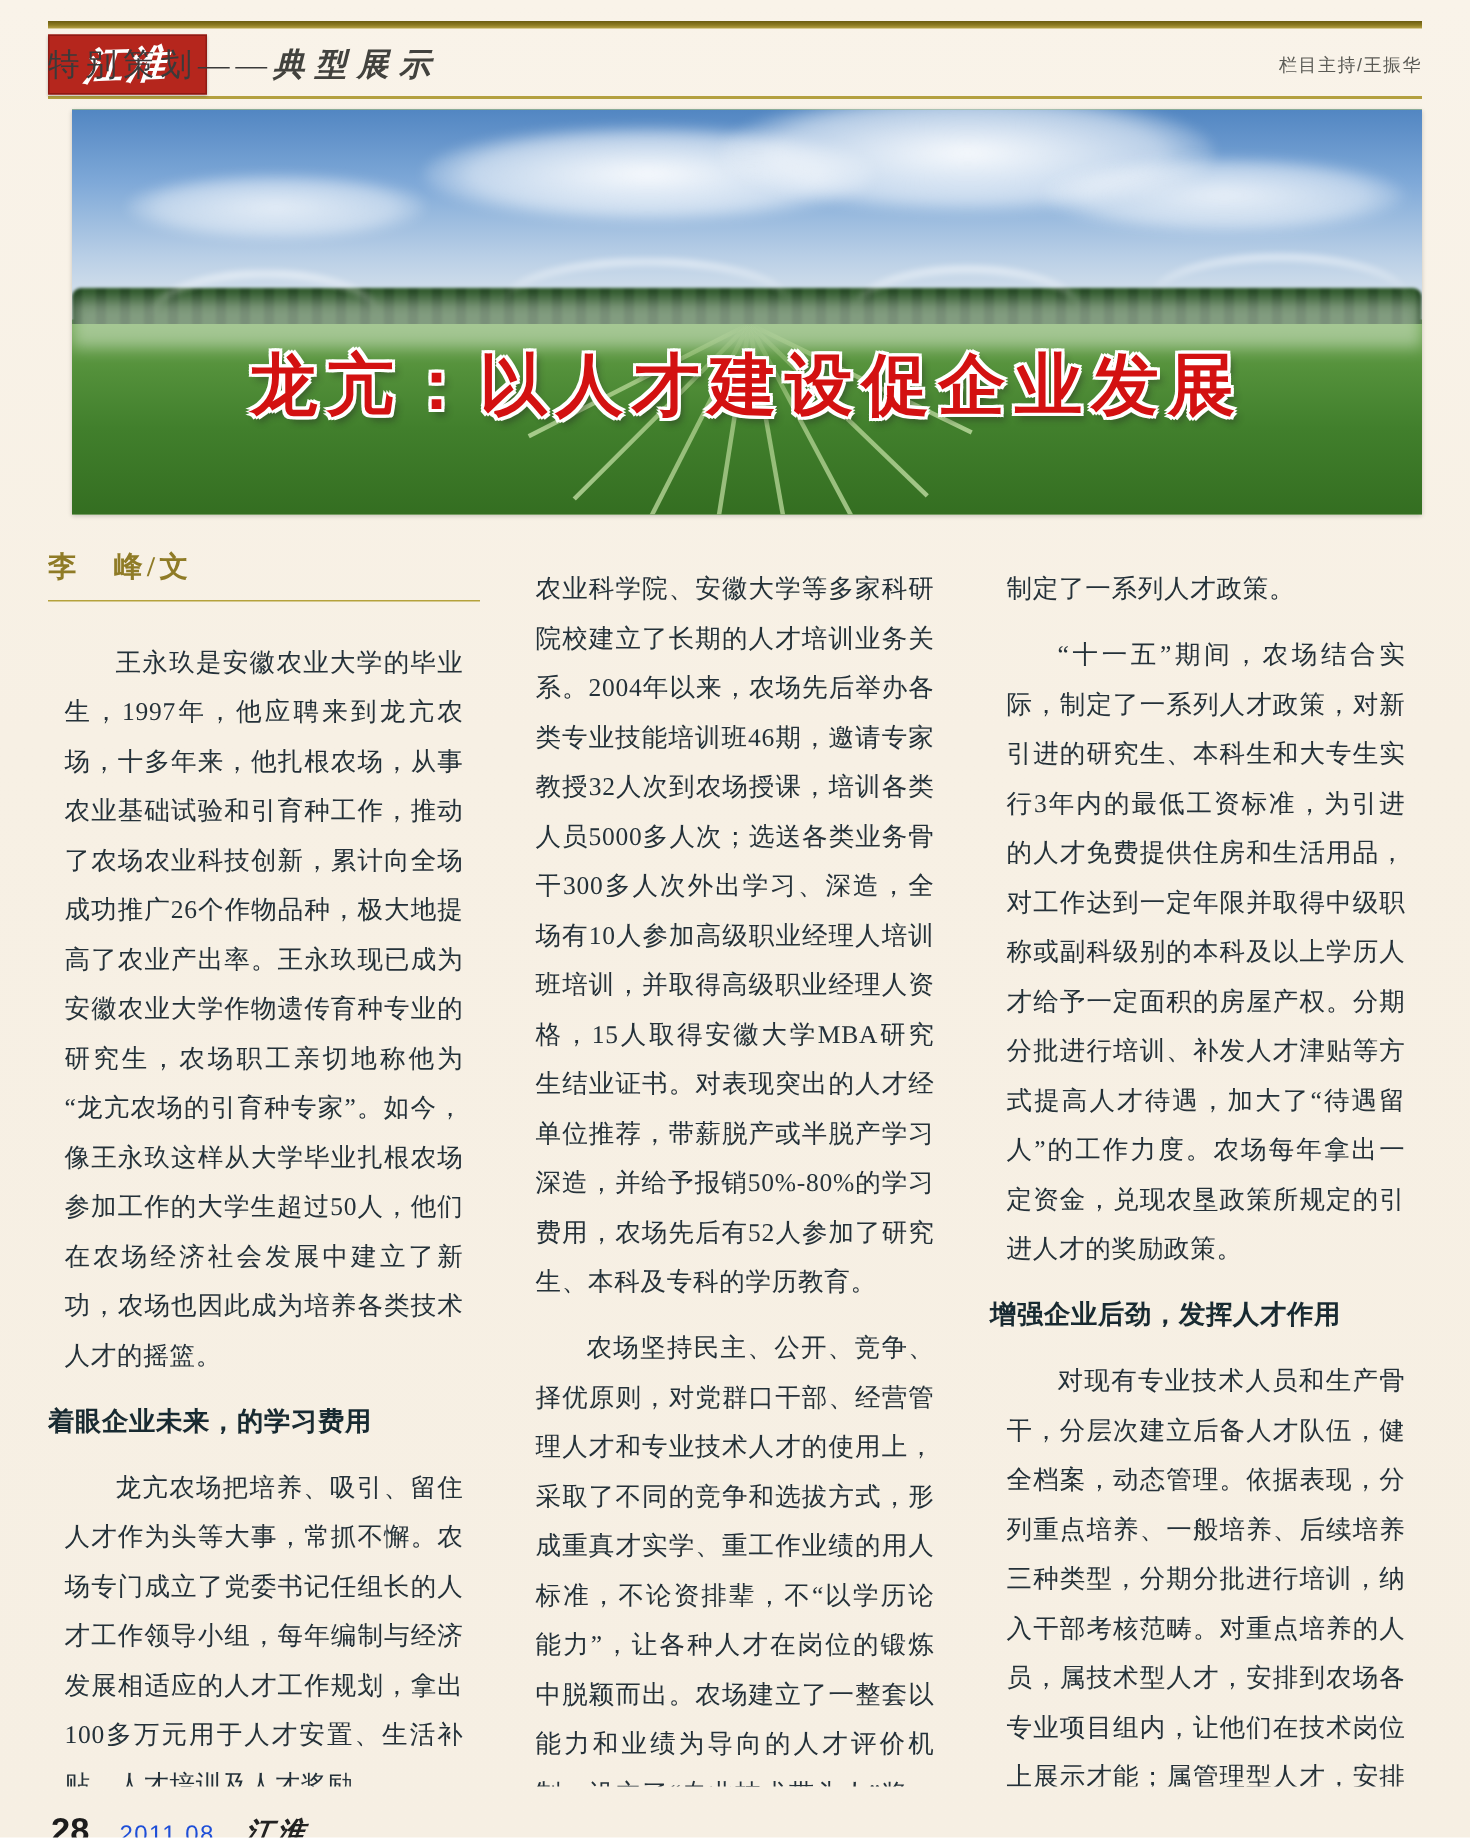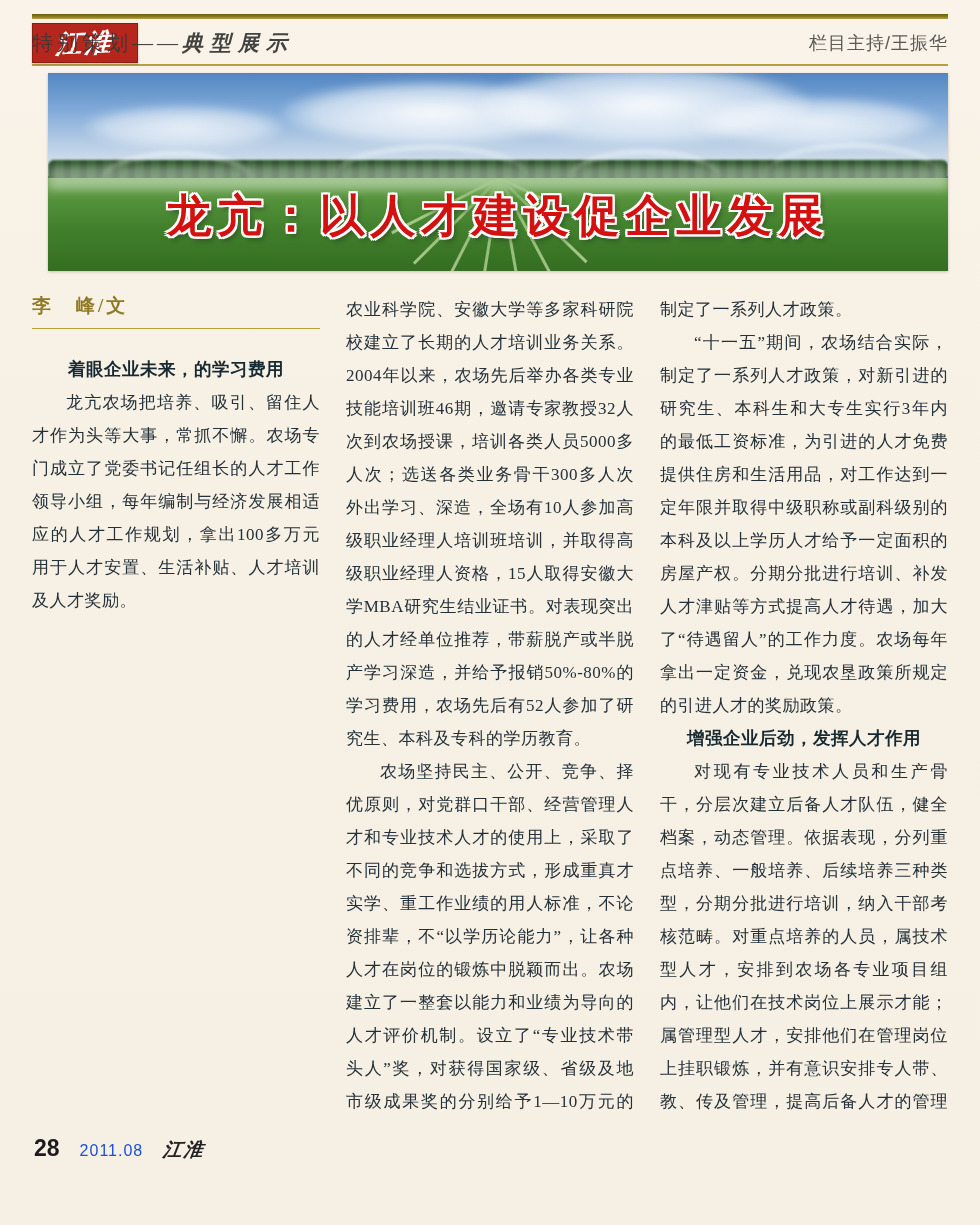--- a/index.html
+++ b/index.html
@@ -24,25 +24,25 @@
     color:#fff;font-size:26px;font-weight:bold;font-style:italic;
     transform:skewX(-6deg) rotate(-2deg);letter-spacing:3px;
     font-family:"Liberation Serif",serif;
   }
   .section-title{
     position:absolute;left:0;right:0;text-align:left;
     font-size:21px;color:#3a3a3a;letter-spacing:4px;white-space:nowrap;
     font-family:"Liberation Serif",serif;
   }
   .section-title .kai{font-style:italic;letter-spacing:7px;font-weight:bold;color:#42423e;}
-  .host{margin-left:auto;font-size:18px;color:#5a5a55;letter-spacing:1px;font-family:"Liberation Sans",sans-serif;}
+  .host{margin-left:auto;font-size:12px;color:#5a5a55;letter-spacing:1px;font-family:"Liberation Sans",sans-serif;}
   .rule-thin{height:2px;background:#b3a040;}
 
   
-  .banner{position:relative;height:198px;margin:7px 0 0 16px;overflow:hidden;background:#4a8a34;box-shadow:0 1px 3px rgba(0,0,0,.2);}
+  .banner{position:relative;height:270px;margin:7px 0 0 16px;overflow:hidden;background:#4a8a34;box-shadow:0 1px 3px rgba(0,0,0,.2);}
   .sky{position:absolute;top:0;left:0;right:0;height:52%;
     background:linear-gradient(180deg,#5286c2 0%,#7fa9d8 35%,#b9cfe6 70%,#e3e9ee 100%);}
   .cloud{position:absolute;border-radius:50%;background:radial-gradient(ellipse at center,rgba(255,255,255,.95) 0%,rgba(255,255,255,.55) 55%,rgba(255,255,255,0) 75%);filter:blur(4px);}
   .cloud.c1{top:4%;left:26%;width:300px;height:64px;}
   .cloud.c2{top:-4%;left:48%;width:330px;height:80px;}
   .cloud.c3{top:12%;left:72%;width:240px;height:50px;opacity:.85;}
   .cloud.c4{top:16%;left:4%;width:200px;height:44px;opacity:.8;}
   .tree-line{position:absolute;top:44%;left:0;right:0;height:13%;
     background:
       repeating-linear-gradient(90deg,rgba(16,48,18,.5) 0 7px,rgba(40,84,36,.2) 7px 16px),
@@ -65,24 +65,24 @@
       -2px 0 0 #fff, 2px 0 0 #fff, 0 -2px 0 #fff, 0 2px 0 #fff,
       -2px -2px 0 #fff, 2px 2px 0 #fff, -2px 2px 0 #fff, 2px -2px 0 #fff,
       3px 4px 5px rgba(30,30,30,.45);
   }
 
   
   .columns{display:flex;gap:26px;margin-top:22px;height:826px;overflow:hidden;}
   .col{flex:1 1 0;min-width:0;}
   .byline{color:#8f7b26;font-weight:bold;font-size:19px;letter-spacing:3px;}
   .byline-rule{height:1px;background:#b5a23c;margin:9px 0 24px 0;}
-  .para{margin:0;font-size:17px;line-height:33px;text-align:justify;letter-spacing:.5px;}
+  .para{margin:11px;font-size:17px;line-height:33px;text-align:justify;letter-spacing:.5px;}
   .para.indent{text-indent:2em;}
   .subhead{
-    margin:0;font-size:17.5px;line-height:33px;font-weight:bold;text-align:center;
+    margin:0;font-size:17.5px;line-height:33px;font-weight:bold;
     font-family:"Liberation Sans","DejaVu Sans",sans-serif;color:#182a31;letter-spacing:.5px;
   }
 
   
   .footer{display:flex;align-items:baseline;gap:20px;margin-top:16px;padding-left:2px;}
   .pageno{font-family:"Liberation Sans",sans-serif;font-weight:bold;font-size:23px;color:#1c1c1c;}
   .issue{font-family:"Liberation Sans",sans-serif;font-size:16px;color:#1d4ed8;letter-spacing:1px;}
   .mag{font-style:italic;font-weight:bold;font-size:19px;color:#222;transform:skewX(-8deg);letter-spacing:2px;}
 </style>
 </head>
@@ -128,20 +128,21 @@
     <div class="spray" style="left:58%;top:39%;"></div>
     <div class="spray" style="left:80%;top:36%;width:170px;"></div>
     <div class="banner-title">龙亢：以人才建设促企业发展</div>
   </figure>
 
   <main class="columns">
 
     <section class="col">
       <div class="byline">李　峰/文</div>
       <div class="byline-rule"></div>
+      <p class="para indent">王永玖是安徽农业大学的毕业生，1997年，他应聘来到龙亢农场，十多年来，他扎根农场，从事农业基础试验和引育种工作，推动了农场农业科技创新，累计向全场成功推广26个作物品种，极大地提高了农业产出率。王永玖现已成为安徽农业大学作物遗传育种专业的研究生，农场职工亲切地称他为“龙亢农场的引育种专家”。如今，像王永玖这样从大学毕业扎根农场参加工作的大学生超过50人，他们在农场经济社会发展中建立了新功，农场也因此成为培养各类技术人才的摇篮。</p>
       <p class="subhead">着眼企业未来，的学习费用</p>
       <p class="para indent">龙亢农场把培养、吸引、留住人才作为头等大事，常抓不懈。农场专门成立了党委书记任组长的人才工作领导小组，每年编制与经济发展相适应的人才工作规划，拿出100多万元用于人才安置、生活补贴、人才培训及人才奖励。</p>
 
     </section>
 
     <section class="col">
       <p class="para">农业科学院、安徽大学等多家科研院校建立了长期的人才培训业务关系。2004年以来，农场先后举办各类专业技能培训班46期，邀请专家教授32人次到农场授课，培训各类人员5000多人次；选送各类业务骨干300多人次外出学习、深造，全场有10人参加高级职业经理人培训班培训，并取得高级职业经理人资格，15人取得安徽大学MBA研究生结业证书。对表现突出的人才经单位推荐，带薪脱产或半脱产学习深造，并给予报销50%-80%的学习费用，农场先后有52人参加了研究生、本科及专科的学历教育。</p>
       <p class="para indent">农场坚持民主、公开、竞争、择优原则，对党群口干部、经营管理人才和专业技术人才的使用上，采取了不同的竞争和选拔方式，形成重真才实学、重工作业绩的用人标准，不论资排辈，不“以学历论能力”，让各种人才在岗位的锻炼中脱颖而出。农场建立了一整套以能力和业绩为导向的人才评价机制。设立了“专业技术带头人”奖，对获得国家级、省级及地市级成果奖的分别给予1—10万元的的奖励；对于科技创新成果获得经济效益的，奖励该项目前3年新增利润的3—8%。每年开展人才绩效考核，每年评选、表彰、奖励10—30名不等的“先进工作者”，考核结果作为晋级及奖金发放的重要依据，调动了各</p>
     </section>
 

